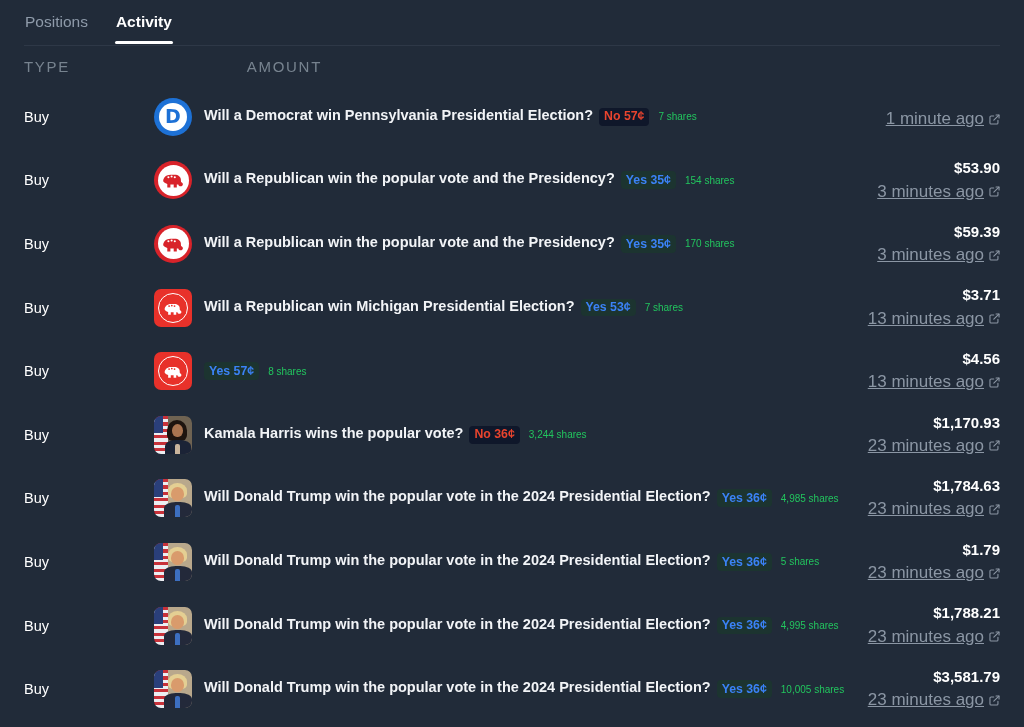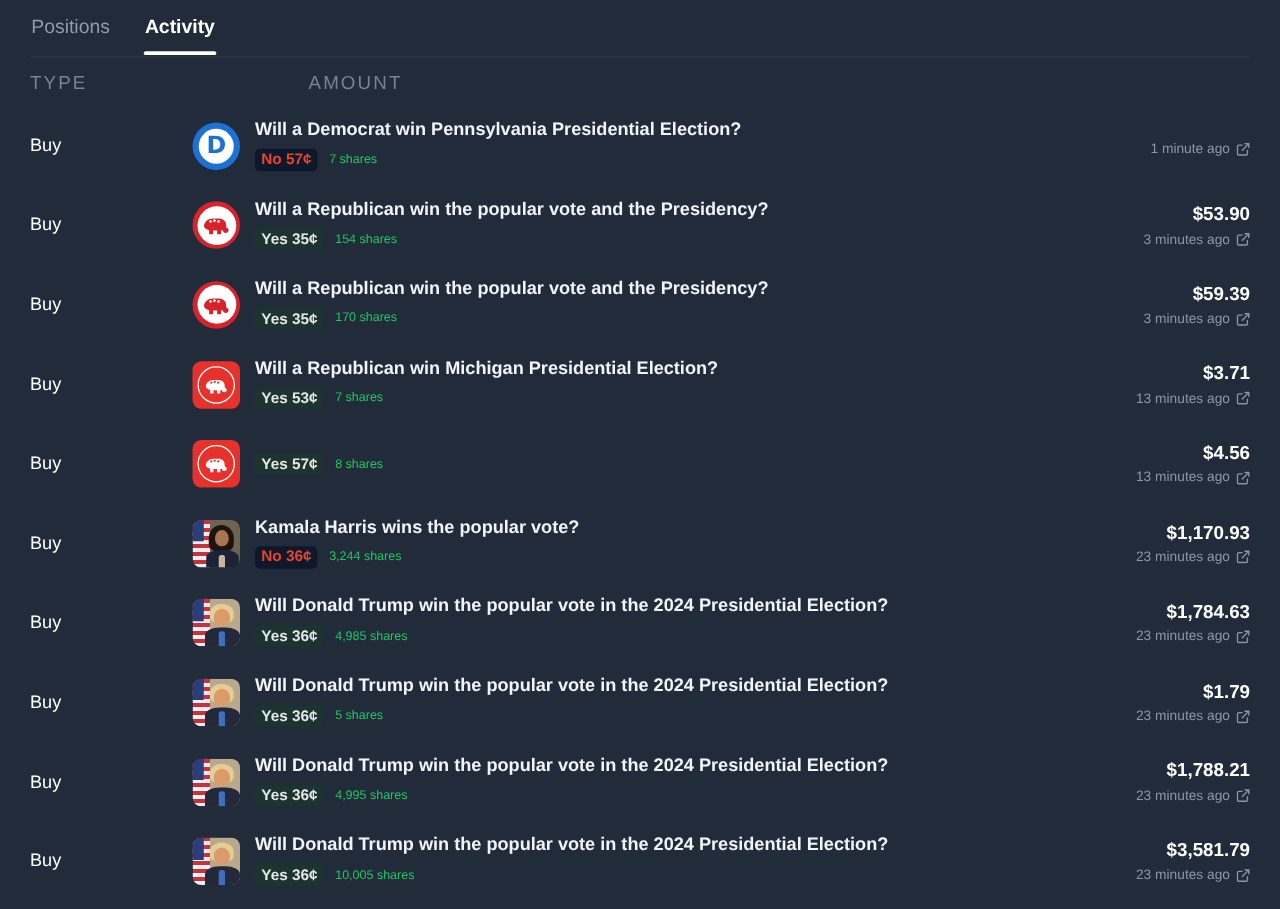--- a/index.html
+++ b/index.html
@@ -183,58 +183,59 @@
   .av-harris .tie  { left: 21px; width: 5px;  height: 10px; background: #c9b49c; border-radius: 2px 2px 0 0; }
 
   
   .av-trump .bg { background: #b9a88c; }
   .av-trump .hair { left: 14px; top: 4px;  width: 19px; height: 15px; background: #e4cf93; }
   .av-trump .head { left: 17px; top: 8px;  width: 13px; height: 14px; background: #d99b6c; }
   .av-trump .body { left: 10px; width: 28px; height: 15px; background: #23293a; }
   .av-trump .tie  { left: 21px; width: 5px;  height: 12px; background: #3d6fc0; border-radius: 2px 2px 0 0; }
 
   
-  .market-text { min-width: 0; display: flex; flex-direction: column; gap: 6px; }
+  .market-text { min-width: 0; display: flex; flex-direction: row; gap: 6px; }
   .market-title {
     font-size: 14.5px;
     font-weight: 700;
     color: #f2f4f7;
     line-height: 1.1;
     white-space: nowrap;
   }
   .market-sub { display: flex; align-items: center; gap: 9px; }
   .outcome {
     font-size: 12.3px;
     font-weight: 700;
     padding: 2.5px 5px 3px 5px;
     border-radius: 4px;
     line-height: 1;
     white-space: nowrap;
   }
-  .outcome.yes { color: #e5e5e5; background: #1c3430; }
+  .outcome.yes { color: #3b82f6; background: #1c3430; }
   .outcome.no  { color: #e8442e; background: #0f172a; }
   .shares { font-size: 10px; color: #22c55e; white-space: nowrap; }
 
   
   .amount-val {
     font-size: 15px;
     font-weight: 700;
     color: #ffffff;
     line-height: 1.15;
     white-space: nowrap;
   }
   .amount-time {
     margin-top: 5px;
-    font-size: 11px;
+    font-size: 17px;
     color: #8b96a4;
     display: flex;
     align-items: center;
     justify-content: flex-end;
     gap: 5px;
     white-space: nowrap;
+    text-decoration: underline;
   }
   .ext-icon { display: inline-flex; flex: 0 0 auto; }
   .ext-icon svg { display: block; }
 </style>
 </head>
 <body>
 
 <div class="tabs">
   <div class="tab">Positions</div>
   <div class="tab active">Activity</div>

